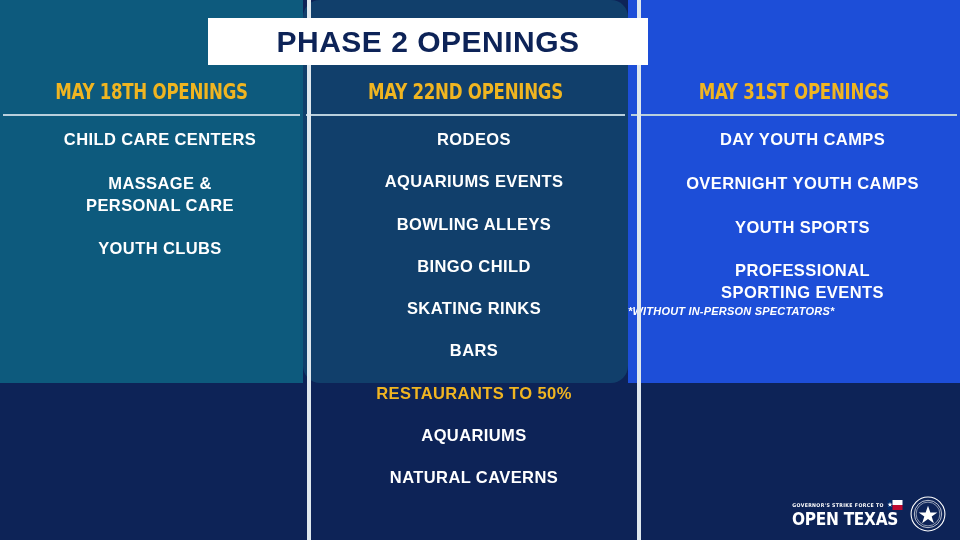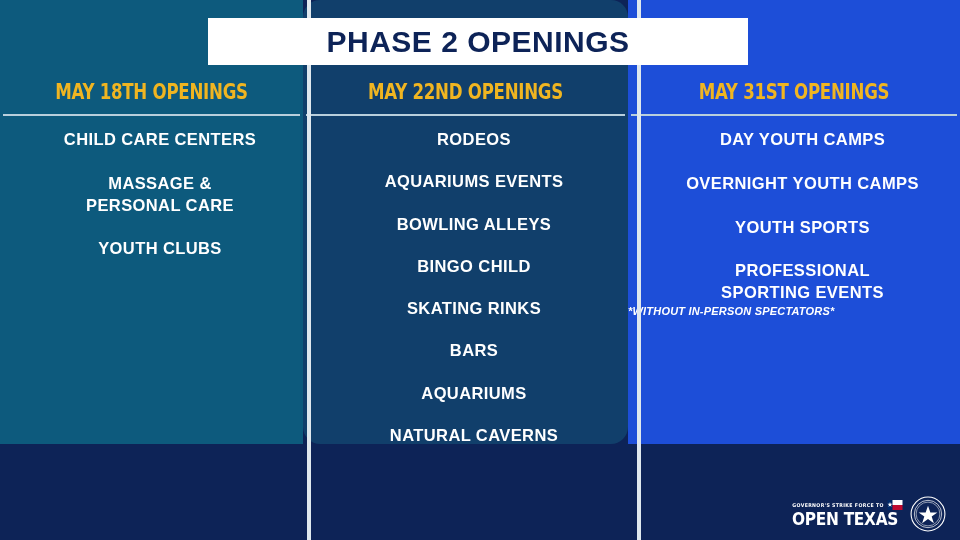--- a/index.html
+++ b/index.html
@@ -9,21 +9,21 @@
     overflow:hidden;
     background:#0d2357;
   }
   #infographic {
     position:relative;
     width:960px; height:540px;
     display:flex;
   }
   .column {
     position:relative;
-    height:444px;
+    height:383px;
     padding-top:82px;
   }
   .col-left   { width:303px; background:#0d5a7d; }
   .col-mid    { width:325px; background:#113f6b;border-radius:17px; }
   .col-right  { width:332px; background:#1d4ed8; }
 
   .divider {
     position:absolute; top:0; bottom:0;
     width:4px; background:#dfe8ee; z-index:3;
   }
@@ -71,21 +71,21 @@
     font-style:italic;
     font-weight:bold;
     letter-spacing:0.2px;
     color:#ffffff;
     margin-top:1px;
   }
 
   #title-banner {
     position:absolute;
     left:208px; top:18px;
-    width:540px; height:47px;
+    width:440px; height:47px;
     background:#ffffff;
     z-index:4;
     display:flex;
     align-items:center;
     justify-content:center;
   }
   #title-banner .title-text {
     color:#0d2357;
     font-size:30px;
     font-weight:bold;
@@ -146,20 +146,21 @@
   <div class="column col-mid">
     <div class="col-header">MAY 22ND OPENINGS</div>
     <div class="header-rule"></div>
     <div class="item-list">
       <div class="item">RODEOS</div>
       <div class="item">AQUARIUMS EVENTS</div>
       <div class="item">BOWLING ALLEYS</div>
       <div class="item">BINGO CHILD</div>
       <div class="item">SKATING RINKS</div>
       <div class="item">BARS</div>
+      <div class="item highlight">RESTAURANTS TO 50%</div>
       <div class="item">AQUARIUMS</div>
       <div class="item">NATURAL CAVERNS</div>
     </div>
   </div>
 
   <div class="column col-right">
     <div class="col-header">MAY 31ST OPENINGS</div>
     <div class="header-rule"></div>
     <div class="item-list">
       <div class="item">DAY YOUTH CAMPS</div>

